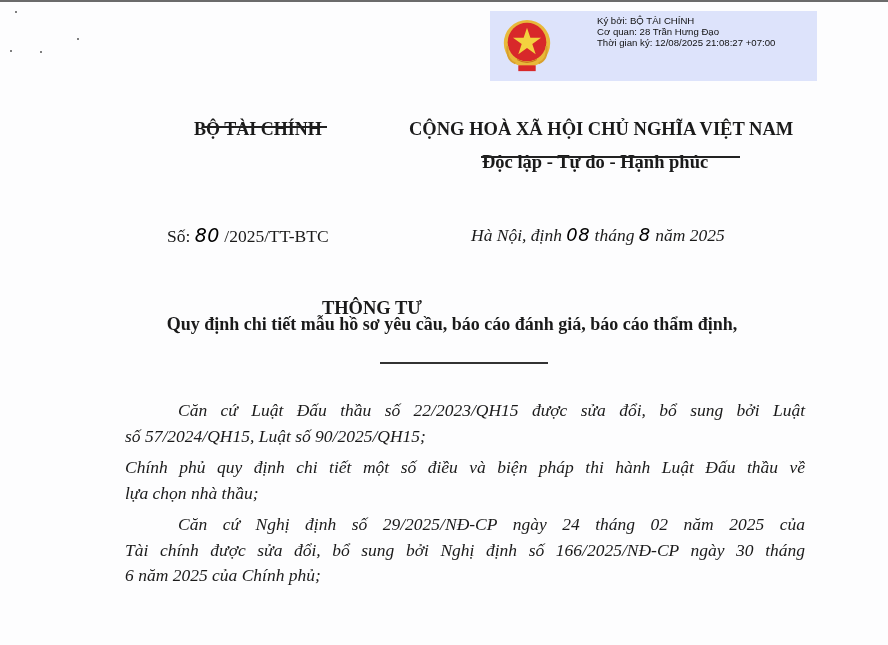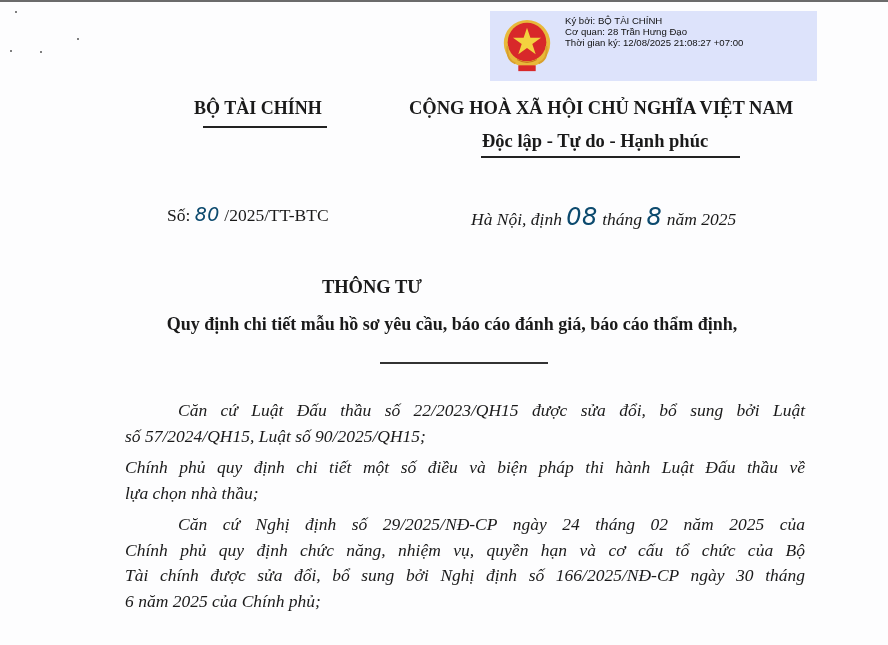--- a/index.html
+++ b/index.html
@@ -24,24 +24,24 @@
       background: #dde3fb;
     }
     .sig-emblem {
       position: absolute; left: 8px; top: 6px; width: 58px; height: 58px;
     }
     .sig-text {
       position: absolute; left: 75px; top: 4px;
       font-family: "Liberation Sans", "DejaVu Sans", sans-serif;
       font-size: 9.6px; line-height: 11px; color: #111;
     }
-    .sig-line { display: block; white-space: nowrap; }
+    .sig-line { display: block; white-space: nowrap; margin-left: 32px; }
 
     
-    .abs { position: absolute; white-space: nowrap; }
+    .abs { position: absolute; white-space: nowrap; margin-top: 21px; }
     .agency {
       left: 194px; top: 98px; font-weight: bold; font-size: 18px;
     }
     .agency-rule {
       position: absolute; left: 203px; top: 126px; width: 124px; height: 1.5px; background: #222;
     }
     .nation {
       left: 409px; top: 98px; font-weight: bold; font-size: 18.5px;
     }
     .motto {
@@ -49,27 +49,27 @@
     }
     .motto-rule {
       position: absolute; left: 481px; top: 156px; width: 259px; height: 1.5px; background: #222;
     }
 
     .number {
       left: 167px; top: 203px; font-size: 17.5px;
     }
     .hand {
       font-family: "DejaVu Sans", sans-serif;
-      color: #0c4a6e; font-size: 19px; font-style: italic; font-weight: normal;
+      color: #000000; font-size: 19px; font-style: italic; font-weight: normal;
       letter-spacing: 0.5px;
     }
     .date {
       left: 471px; top: 203px; font-size: 17.5px; font-style: italic;
     }
-    .date .hand { font-size: 24px; }
+    .date .hand { font-size: 18px; }
 
     .doc-type {
       left: 0; width: 744px; top: 277px; text-align: center;
       font-weight: bold; font-size: 18.5px;
     }
     .subject {
       position: absolute; left: 0; width: 888px; top: 312px;
       text-align: center; font-weight: bold; font-size: 18px; line-height: 25px;
     }
     .subject-line { display: block; white-space: nowrap; padding-left: 16px; }
@@ -139,17 +139,16 @@
   <div class="para">
     <span class="bline first just">Căn cứ Luật Đấu thầu số 22/2023/QH15 được sửa đổi, bổ sung bởi Luật</span>
     <span class="bline">số 57/2024/QH15, Luật số 90/2025/QH15;</span>
   </div>
   <div class="para">
     <span class="bline just">Chính phủ quy định chi tiết một số điều và biện pháp thi hành Luật Đấu thầu về</span>
     <span class="bline">lựa chọn nhà thầu;</span>
   </div>
   <div class="para">
     <span class="bline first just">Căn cứ Nghị định số 29/2025/NĐ-CP ngày 24 tháng 02 năm 2025 của</span>
-    <span class="bline just">Chính phủ quy định chức năng, nhiệm vụ, quyền hạn và cơ cấu tổ chức của Bộ</span>
     <span class="bline just">Tài chính được sửa đổi, bổ sung bởi Nghị định số 166/2025/NĐ-CP ngày 30 tháng</span>
     <span class="bline">6 năm 2025 của Chính phủ;</span>
   </div>
 </div>
 
 </body></html>

